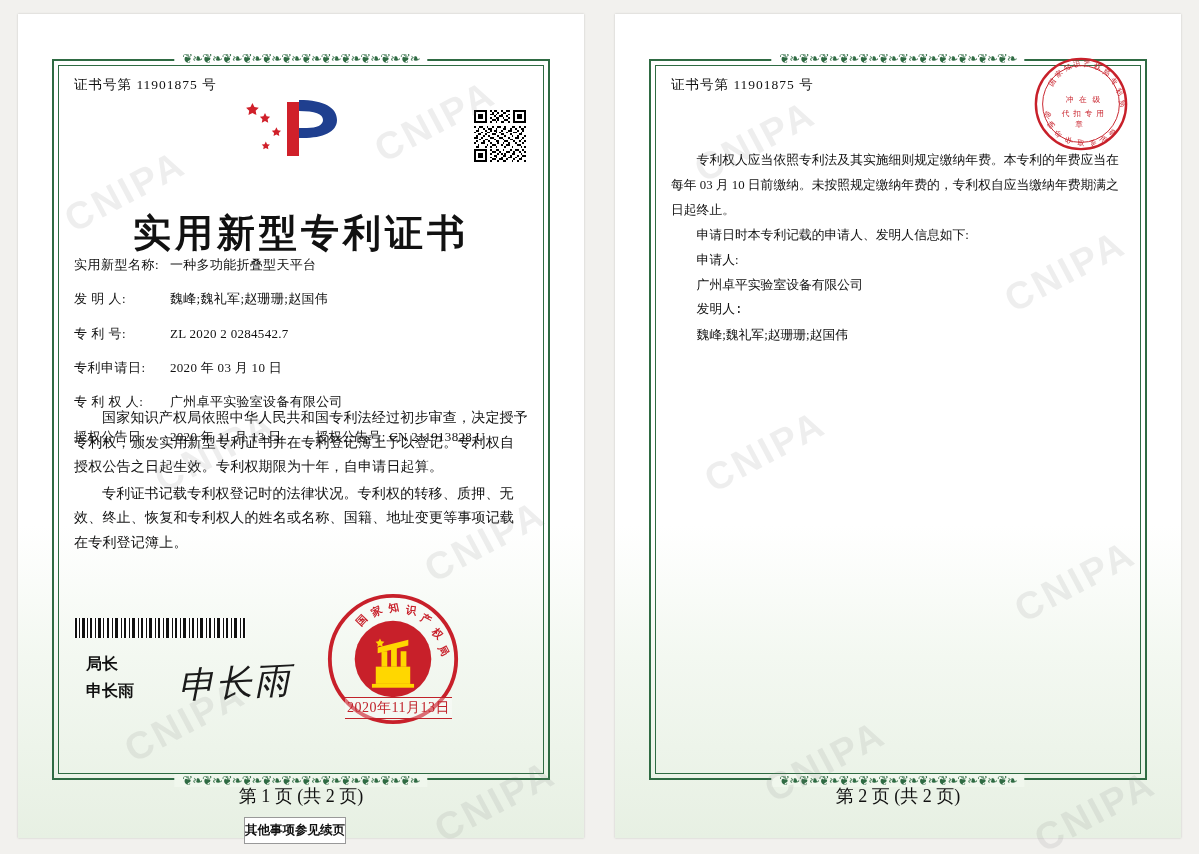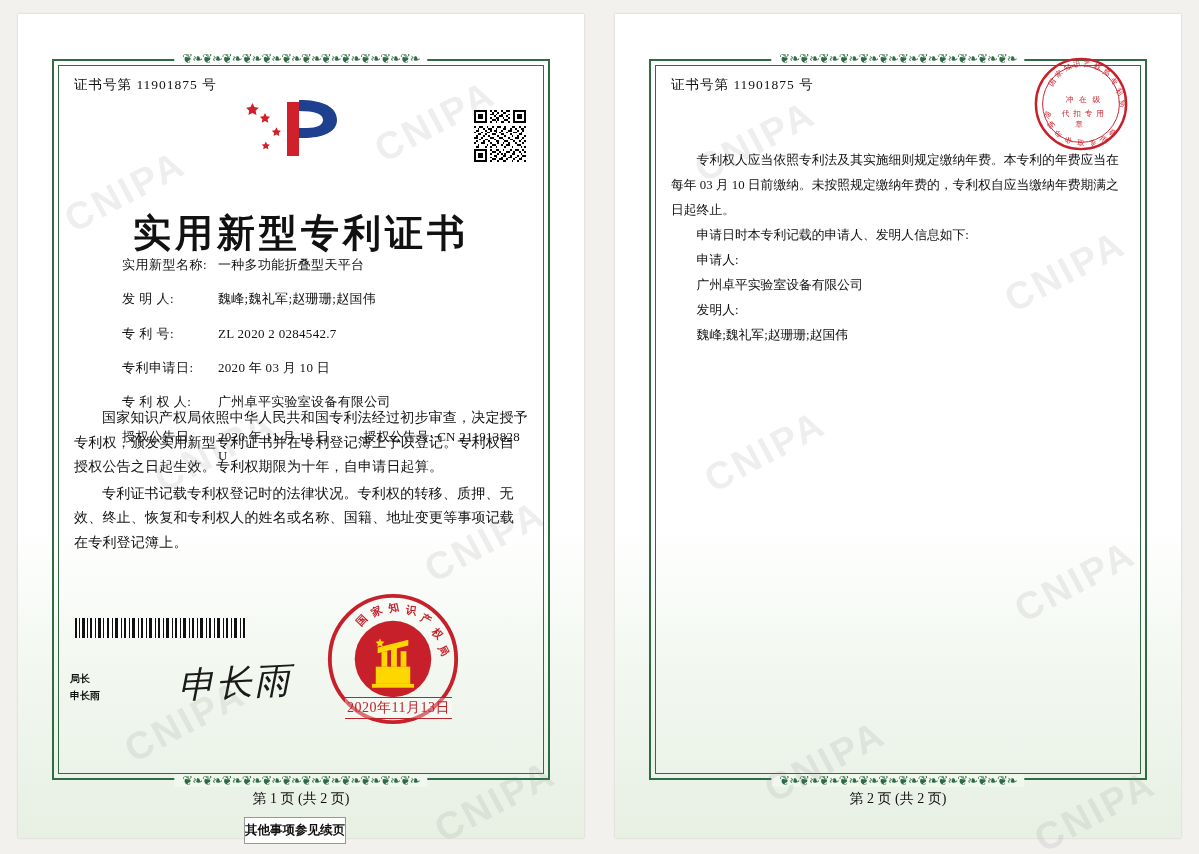--- a/index.html
+++ b/index.html
@@ -130,21 +130,20 @@
     top: 180px;
     left: 4px;
     right: 4px;
     font-size: 13px;
     color: #111;
   }
   .field-row {
     display: flex;
     margin-bottom: 15.5px;
     line-height: 1.45;
-    margin-left: 48px;
   }
   .field-label {
     flex: 0 0 96px;
     letter-spacing: 0.5px;
   }
   .field-value {
     flex: 1;
     letter-spacing: 0.3px;
   }
   .field-row.inline2 .field-value2-label {
@@ -166,23 +165,23 @@
   }
   .barcode {
     position: absolute;
     left: 4px;
     bottom: 128px;
     width: 172px;
     height: 20px;
   }
   .sign-block {
     position: absolute;
-    left: 0;
+    left: 16px;
     bottom: 62px;
-    font-size: 10px;
+    font-size: 16px;
     line-height: 1.65;
     font-weight: bold;
     color: #111;
     font-family: Liberation Serif, serif;
   }
   .signature {
     position: absolute;
     left: 108px;
     bottom: 58px;
     font-family: "DejaVu Serif", serif;
@@ -210,21 +209,21 @@
     border-bottom: 1px solid #c0222a;
     padding: 1px 2px;
     background: rgba(255,255,255,0.35);
   }
   .page-footer {
     position: absolute;
     bottom: 30px;
     left: 0;
     right: 0;
     text-align: center;
-    font-size: 14px;
+    font-size: 18px;
     color: #111;
   }
   .note-box {
     position: absolute;
     left: 226px;
     bottom: -6px;
     background: #fff;
     border: 1px solid #999;
     font-size: 12.5px;
     padding: 4px 0;
@@ -253,21 +252,21 @@
     left: 4px;
     right: 4px;
     font-size: 12.8px;
     line-height: 1.95;
     color: #111;
   }
   .p2-body p { margin: 0; text-indent: 2em; }
   .p2-sec { margin-top: 34px; }
   .p2-sub { margin-top: 10px; text-indent: 2em; }
   .p2-val { margin-top: 10px; text-indent: 4em; }
-  .p2-gap { margin-top: 52px; }
+  .p2-gap { margin-top: 52px; font-family: Liberation Mono, monospace; }
 </style>
 </head>
 <body>
 
 <div class="watermark-layer">
   <span class="wm" style="left:60px;  top:170px;">CNIPA</span>
   <span class="wm" style="left:370px; top:100px;">CNIPA</span>
   <span class="wm" style="left:150px; top:430px;">CNIPA</span>
   <span class="wm" style="left:420px; top:520px;">CNIPA</span>
   <span class="wm" style="left:120px; top:700px;">CNIPA</span>

